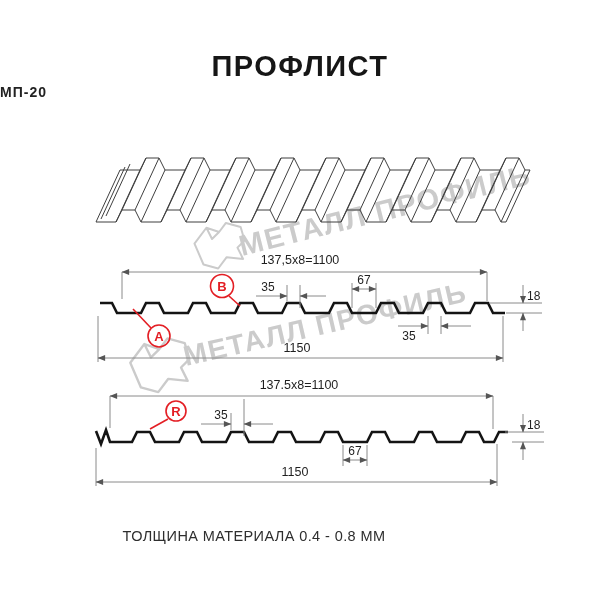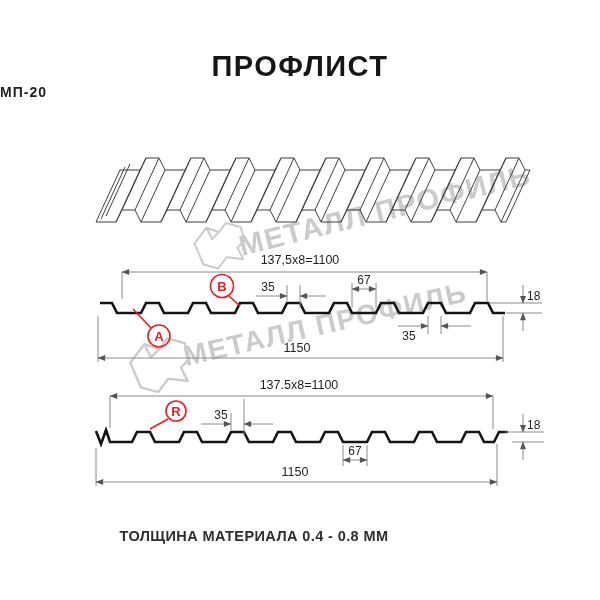--- a/index.html
+++ b/index.html
@@ -3,21 +3,21 @@
 <meta charset="utf-8">
 <style>
   html,body{margin:0;padding:0;background:#fff;}
   .page{position:relative;width:600px;height:600px;background:#ffffff;overflow:hidden;
         font-family:"Liberation Sans", sans-serif;}
   .title{position:absolute;top:50px;left:0;width:600px;text-align:center;
          font-size:29px;font-weight:800;letter-spacing:1.5px;color:#161616;}
   .subtitle{position:absolute;top:84px;left:0;width:600px;text-align:left;
          font-size:14px;font-weight:700;letter-spacing:1px;color:#222;}
   .footnote{position:absolute;top:528px;left:0;width:508px;text-align:center;
-         font-size:14.5px;font-weight:700;letter-spacing:.4px;color:#2e2e2e;}
+         font-size:14.5px;font-weight:400;letter-spacing:.4px;color:#2e2e2e;}
   svg{position:absolute;top:0;left:0;}
   .wire{stroke:#3f3f3f;stroke-width:1;fill:none;stroke-linejoin:round;}
   .profile{stroke:#141414;stroke-width:2.6;fill:none;stroke-linejoin:miter;}
   .dimline{stroke:#8a8a8a;stroke-width:1;fill:none;}
   .dimtxt{font-family:"Liberation Sans",sans-serif;font-size:12px;fill:#1f1f1f;}
   .dimtxtbig{font-family:"Liberation Sans",sans-serif;font-size:12.5px;fill:#1f1f1f;}
   .red{stroke:#e31e24;fill:none;stroke-width:1.6;}
   .redtxt{font-family:"Liberation Sans",sans-serif;font-size:13px;font-weight:700;fill:#e31e24;}
   .wmtxt{font-family:"Liberation Sans",sans-serif;font-weight:700;fill:#cbcbcb;letter-spacing:1.5px;}
   .wmlogo{stroke:#cbcbcb;stroke-width:2;fill:none;stroke-linejoin:round;}

